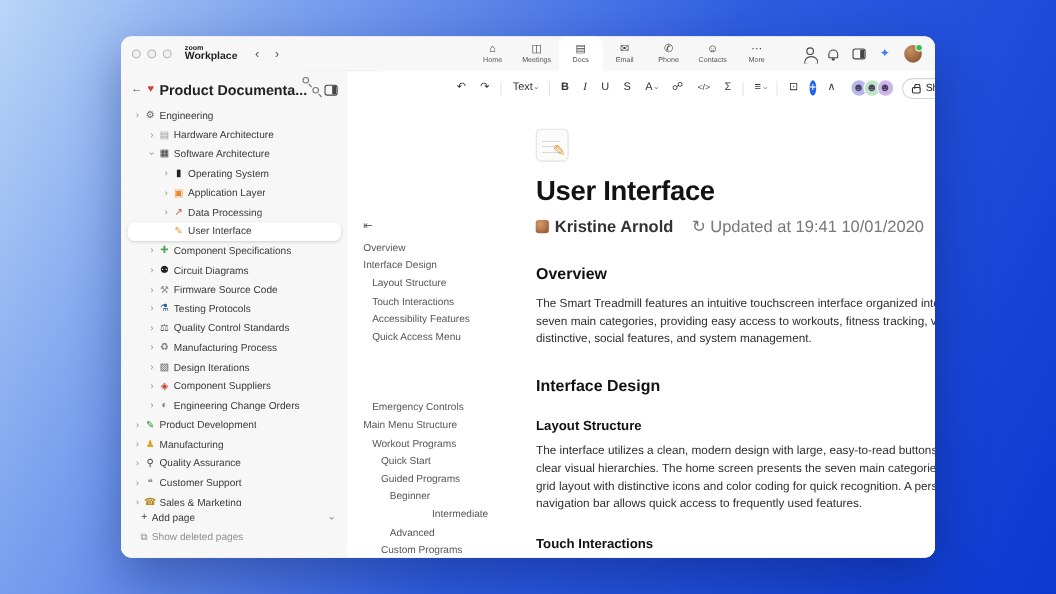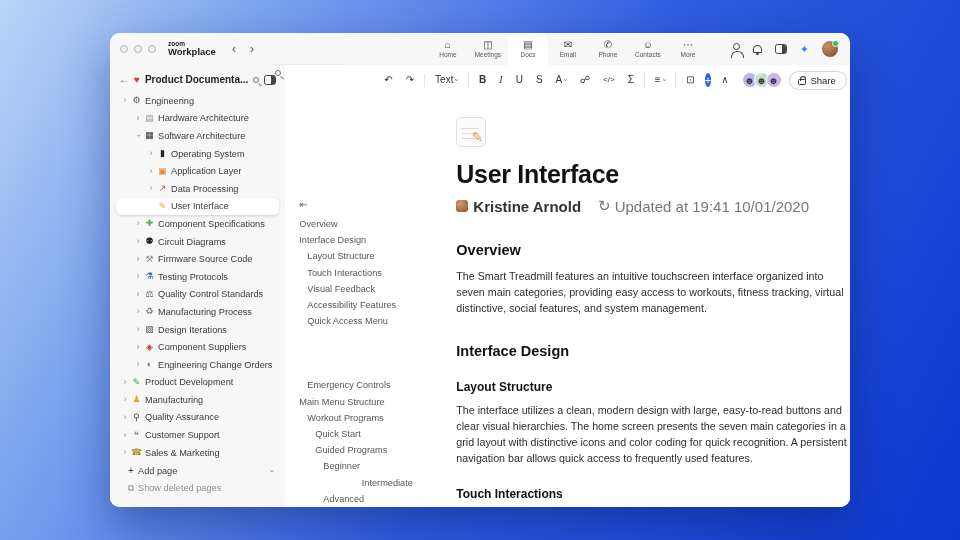--- a/index.html
+++ b/index.html
@@ -38,21 +38,21 @@
   .avatar{width:16px;height:16px;border-radius:50%;background:radial-gradient(circle at 35% 30%,#c98f63,#7c4a2a);position:relative;}
   .avatar::after{content:"";position:absolute;right:-1px;top:-1px;width:5px;height:5px;border-radius:50%;background:#2fbf4f;border:1px solid #f7f7f8;}
   .mag{width:6px;height:6px;border:1.1px solid #777;border-radius:50%;position:relative;flex:0 0 auto;}
   .mag::after{content:"";position:absolute;left:5px;top:5px;width:4px;height:1.2px;background:#777;transform:rotate(45deg);transform-origin:0 0;}
   
   .main{flex:1;display:flex;min-height:0;background:#fff;}
   .sidebar{flex:0 0 163px;background:#f7f7f8;display:flex;flex-direction:column;padding-top:4px;}
   .sb-head{display:flex;align-items:center;gap:5px;padding:5px 9px 7px;}
   .sb-back{font-size:10px;color:#555;background:none;border:none;padding:0;}
   .sb-heart{color:#d43a3a;font-size:10px;line-height:1;}
-  .sb-title{flex:1;font-size:10px;font-weight:700;color:#222;white-space:nowrap;overflow:hidden;text-overflow:ellipsis;}
+  .sb-title{flex:1;font-size:13px;font-weight:700;color:#222;white-space:nowrap;overflow:hidden;text-overflow:ellipsis;}
   .tree{flex:1;overflow:hidden;}
   .tree-row{display:flex;align-items:center;height:17.6px;margin:0 6px;border-radius:6px;font-size:9.2px;color:#3a3a3a;}
   .tree-row.selected{background:#fff;box-shadow:0 1px 3px rgba(0,0,0,.16);}
   .chev-box{width:10px;text-align:center;color:#8d8d8d;font-size:9px;flex:0 0 10px;line-height:1;}
   .chev-box.open{transform:rotate(90deg);}
   .icon-box{width:13px;text-align:center;font-size:9px;flex:0 0 13px;line-height:1;}
   .tree-label{white-space:nowrap;overflow:hidden;text-overflow:ellipsis;padding-left:2px;}
   .sb-foot{padding:2px 0 10px;}
   .foot-row{display:flex;align-items:center;height:17.6px;margin:0 6px;font-size:9.2px;color:#3a3a3a;border-radius:6px;}
   .foot-row .plus{width:10px;text-align:center;font-size:10px;color:#444;margin-left:10px;}
@@ -333,21 +333,20 @@
       </div>
 
       <div class="docscroll">
         <div class="outline">
           <button class="outline-collapse">⇤</button>
           <div id="outline-list">
               <div class="outline-row" style="padding-left: 0px;">Overview</div>
               <div class="outline-row" style="padding-left: 0px;">Interface Design</div>
               <div class="outline-row" style="padding-left: 8px;">Layout Structure</div>
               <div class="outline-row" style="padding-left: 8px;">Touch Interactions</div>
-              <div class="outline-row" style="padding-left: 8px;">Visual Feedback</div>
               <div class="outline-row" style="padding-left: 8px;">Accessibility Features</div>
               <div class="outline-row" style="padding-left: 8px;">Quick Access Menu</div>
               <div class="outline-row" style="padding-left: 8px; margin-top: 48px;">Emergency Controls</div>
               <div class="outline-row" style="padding-left: 0px;">Main Menu Structure</div>
               <div class="outline-row" style="padding-left: 8px;">Workout Programs</div>
               <div class="outline-row" style="padding-left: 16px;">Quick Start</div>
               <div class="outline-row" style="padding-left: 16px;">Guided Programs</div>
               <div class="outline-row" style="padding-left: 24px;">Beginner</div>
               <div class="outline-row" style="padding-left: 24px; text-align: center;">Intermediate</div>
               <div class="outline-row" style="padding-left: 24px;">Advanced</div>

